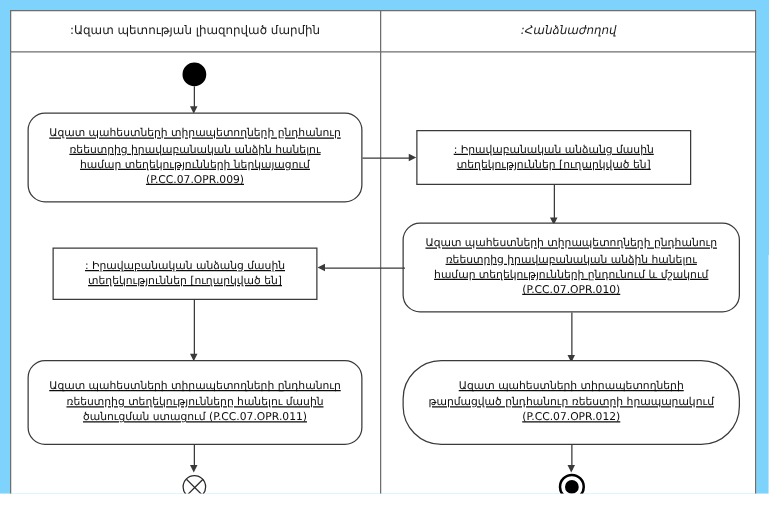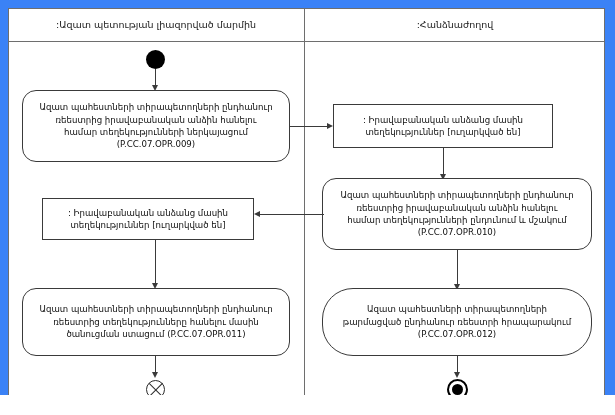--- a/index.html
+++ b/index.html
@@ -7,21 +7,21 @@
     padding: 0;
     background: #ffffff;
   }
   body {
     font-family: "DejaVu Sans", sans-serif;
   }
   #canvas {
     position: relative;
     width: 615px;
     height: 395px;
-    background: #3b82f6;
+    background: #7dd3fc;
     overflow: hidden;
   }
 
   
   .lane-frame {
     position: absolute;
     left: 8px;
     top: 8px;
     width: 597px;
     height: 397px;
@@ -50,21 +50,21 @@
     top: 8px;
     height: 33px;
     line-height: 33px;
     text-align: center;
     font-size: 9.5px;
     color: #1a1a1a;
     white-space: nowrap;
     overflow: hidden;
   }
   .lane-title.left  { left: 8px;   width: 296px; }
-  .lane-title.right { left: 305px; width: 300px; }
+  .lane-title.right { left: 305px; width: 300px; font-style: italic; }
 
   
   .node {
     position: absolute;
     box-sizing: border-box;
     display: flex;
     align-items: center;
     justify-content: center;
     text-align: center;
     color: #0d0d0d;
@@ -80,20 +80,21 @@
   .objectnode {
     border: 1px solid #3a3a3a;
     border-radius: 0;
     font-size: 8.6px;
     line-height: 1.45;
     padding: 4px 20px;
   }
   .node-text {
     display: block;
     white-space: pre-line;
+    text-decoration: underline;
   }
 
   
   .initial-node {
     position: absolute;
     width: 19px;
     height: 19px;
     border-radius: 50%;
     background: #000000;
   }

